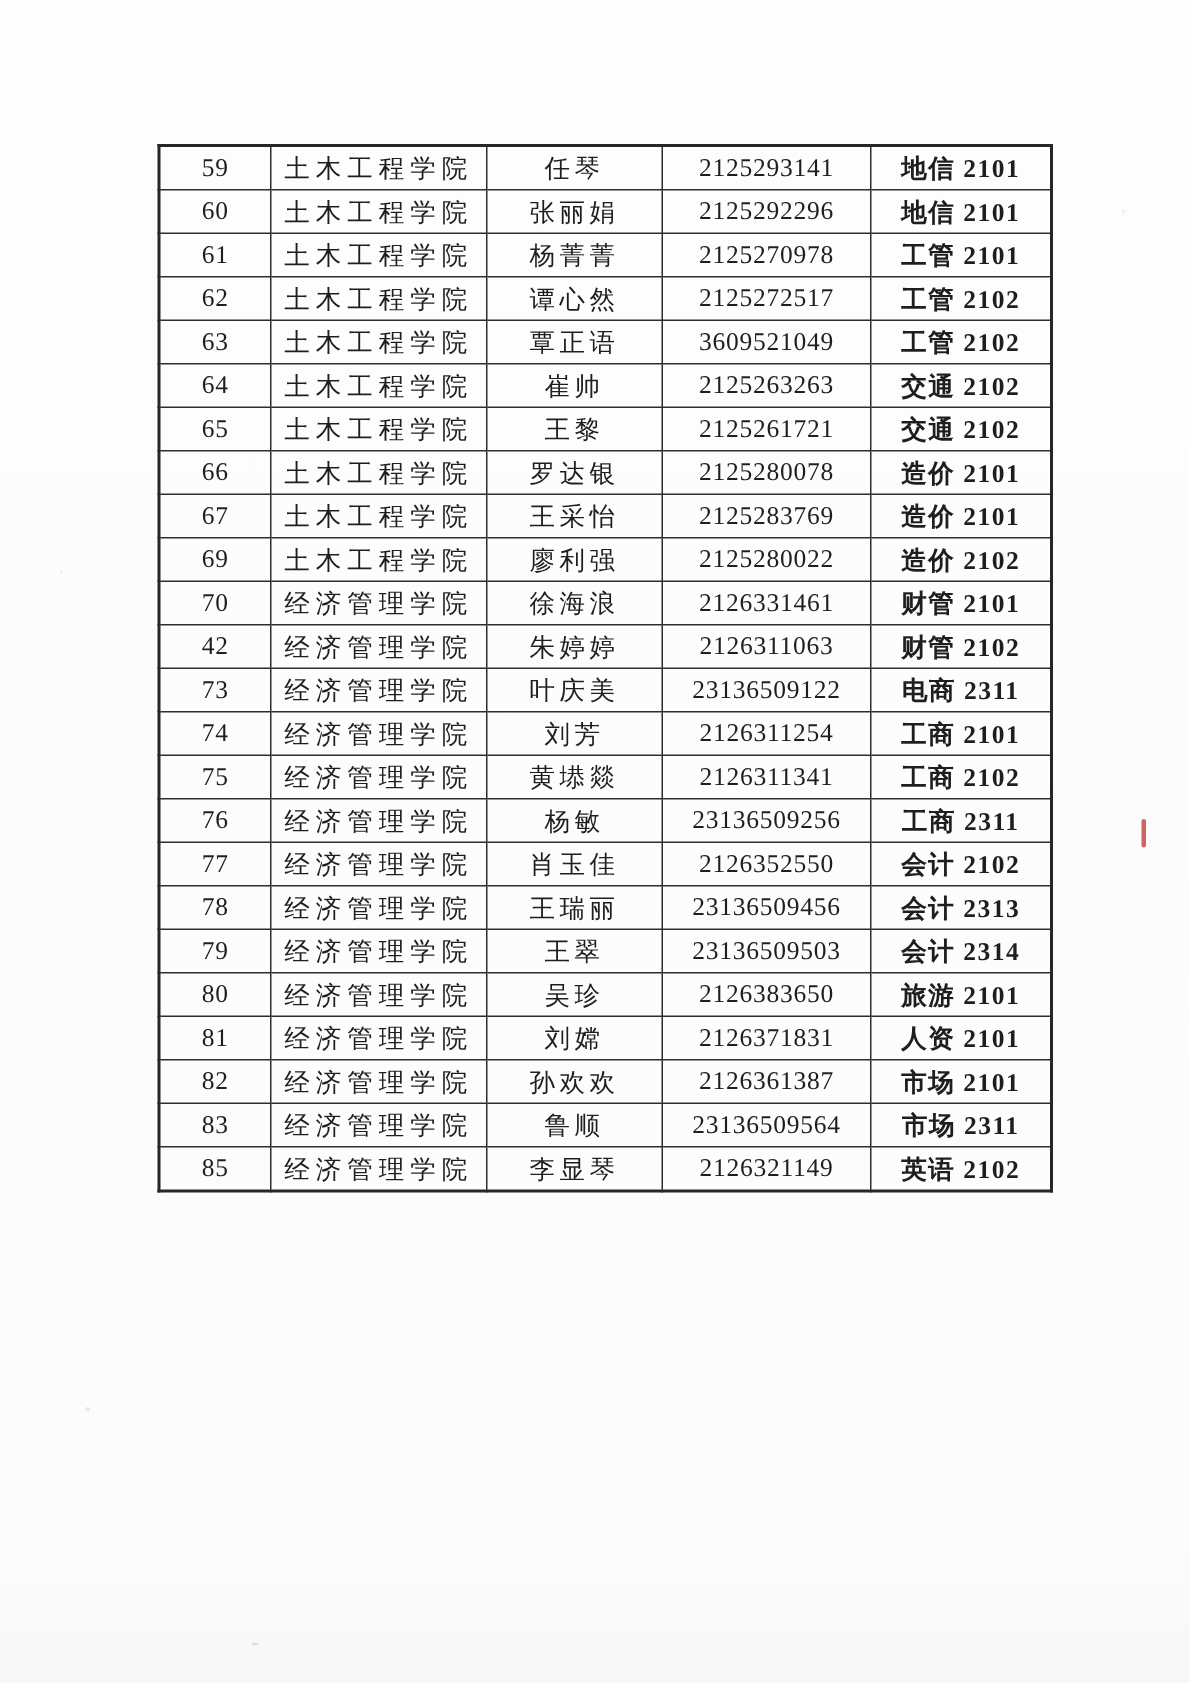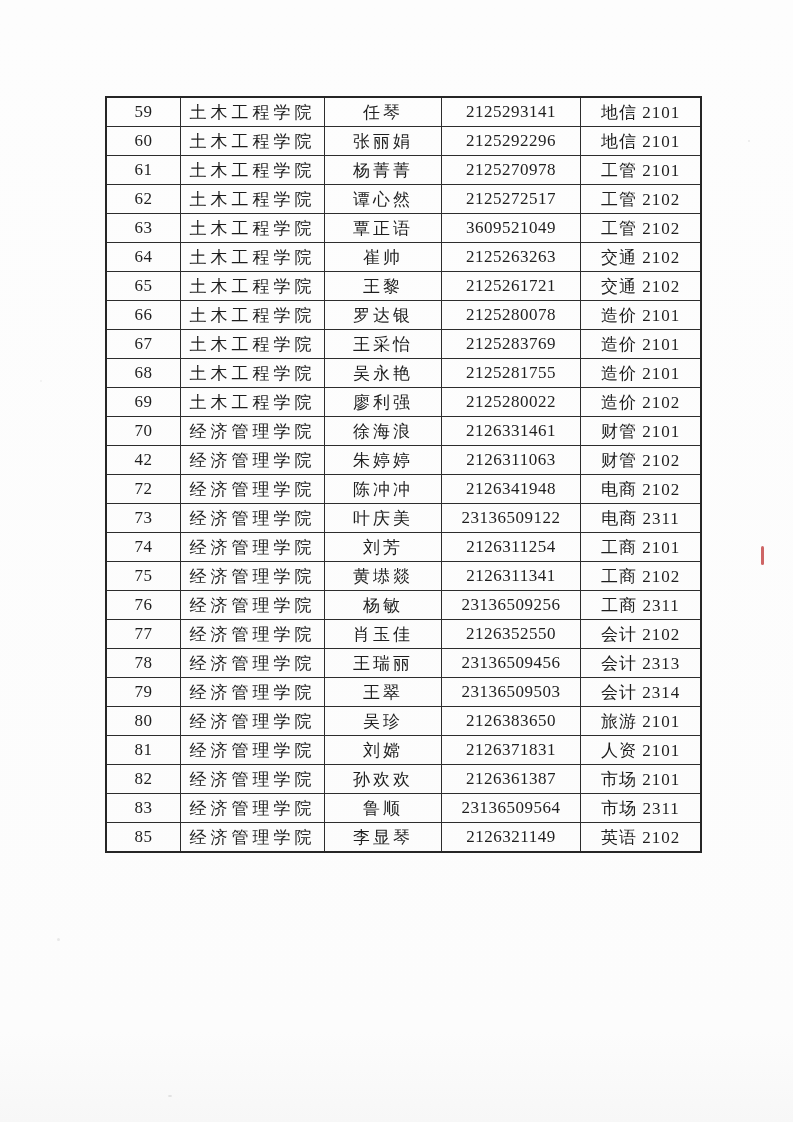--- a/index.html
+++ b/index.html
@@ -38,21 +38,21 @@
     white-space: nowrap;
     overflow: hidden;
   }
   table.roster {
     border: 2px solid #262626;
   }
   td.c-no      { width: 73px;  letter-spacing: 0.5px; }
   td.c-college { width: 143px; letter-spacing: 4px; font-size: 16px; margin-left: 44px; }
   td.c-name    { width: 116px; letter-spacing: 3px; font-size: 16px; }
   td.c-id      { width: 138px; letter-spacing: 0.5px; }
-  td.c-class   { width: 119px; letter-spacing: 1px; font-size: 16px; }
+  td.c-class   { width: 119px; letter-spacing: 1px; font-size: 16px; font-weight: bold; }
   .red-mark {
     position: absolute;
     left: 761px;
     top: 546px;
     width: 3px;
     height: 19px;
     border-radius: 1.5px;
     opacity: 0.85;
   }
   .speck {
@@ -129,53 +129,39 @@
       <td class="c-class">造价 2101</td>
     </tr>
         <tr>
       <td class="c-no">67</td>
       <td class="c-college">土木工程学院</td>
       <td class="c-name">王采怡</td>
       <td class="c-id">2125283769</td>
       <td class="c-class">造价 2101</td>
     </tr>
         <tr>
-      <td class="c-no">68</td>
-      <td class="c-college">土木工程学院</td>
-      <td class="c-name">吴永艳</td>
-      <td class="c-id">2125281755</td>
-      <td class="c-class">造价 2101</td>
-    </tr>
-        <tr>
       <td class="c-no">69</td>
       <td class="c-college">土木工程学院</td>
       <td class="c-name">廖利强</td>
       <td class="c-id">2125280022</td>
       <td class="c-class">造价 2102</td>
     </tr>
         <tr>
       <td class="c-no">70</td>
       <td class="c-college">经济管理学院</td>
       <td class="c-name">徐海浪</td>
       <td class="c-id">2126331461</td>
       <td class="c-class">财管 2101</td>
     </tr>
         <tr>
       <td class="c-no">42</td>
       <td class="c-college">经济管理学院</td>
       <td class="c-name">朱婷婷</td>
       <td class="c-id">2126311063</td>
       <td class="c-class">财管 2102</td>
-    </tr>
-        <tr>
-      <td class="c-no">72</td>
-      <td class="c-college">经济管理学院</td>
-      <td class="c-name">陈冲冲</td>
-      <td class="c-id">2126341948</td>
-      <td class="c-class">电商 2102</td>
     </tr>
         <tr>
       <td class="c-no">73</td>
       <td class="c-college">经济管理学院</td>
       <td class="c-name">叶庆美</td>
       <td class="c-id">23136509122</td>
       <td class="c-class">电商 2311</td>
     </tr>
         <tr>
       <td class="c-no">74</td>

